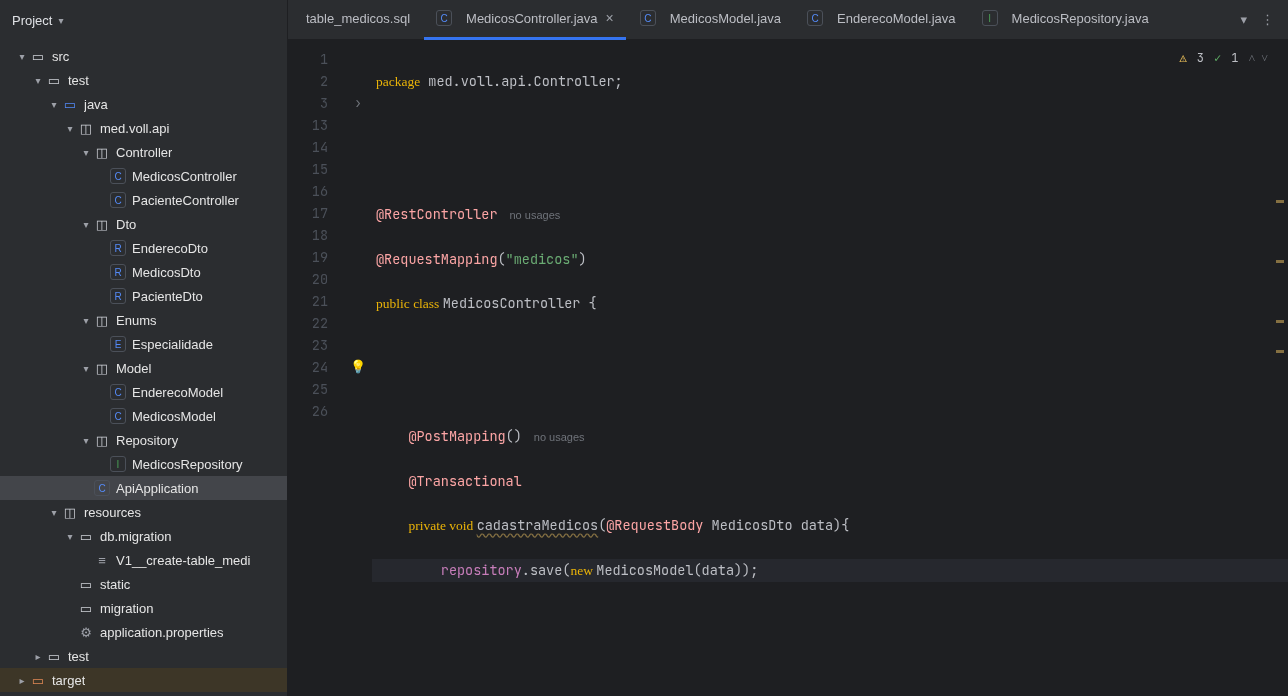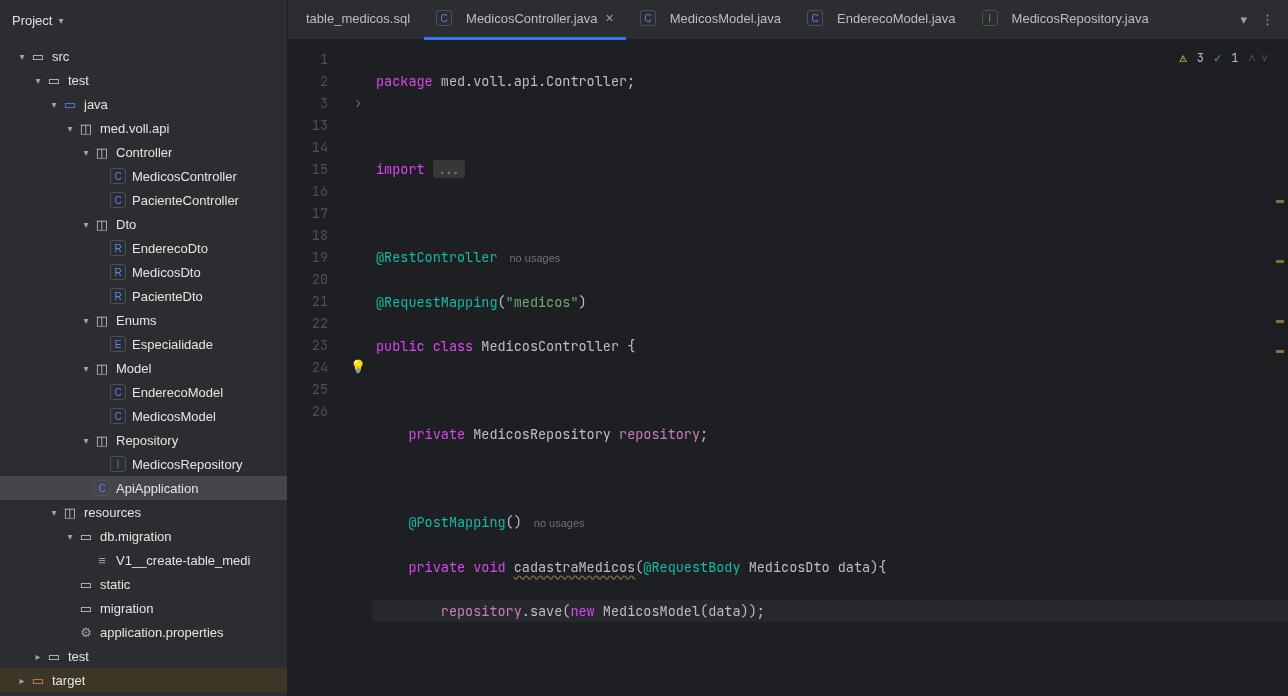--- a/index.html
+++ b/index.html
@@ -120,22 +120,22 @@
     }
     .code {
       flex: 1;
       padding: 8px 0 0 0;
       line-height: 22px;
       white-space: pre;
       position: relative;
     }
     .code-line { display: block; min-height: 22px; padding-left: 4px; }
     .code-line.hl { background: #26282e; }
-    .kw { color: #d946ef; }
-    .anno { color: #14b8a6; }
+    .kw { color: #eab308; font-family: Liberation Serif, serif; }
+    .anno { color: #fca5a5; }
     .str { color: #6aab73; }
     .hint { color: #6f737a; font-size: 11px; margin-left: 12px; font-family: -apple-system, sans-serif; }
     .ident { color: #bcbec4; }
     .field { color: #c77dba; }
     .fold { background: #373737; color: #808080; padding: 0 4px; border-radius: 3px; }
     .warn-underline { text-decoration: underline wavy #857042; text-underline-offset: 3px; text-align: right; }
 
     .inspections {
       position: absolute;
       top: 10px;
@@ -345,29 +345,28 @@
       <div class="gutter-extra">
         <div style="height:22px"></div>
           <div style="height:22px"></div>
         <div>›</div>
         <div style="height:242px"></div>
         <div class="bulb">💡</div>
       </div>
       <div class="code">
 <span class="code-line"><span class="kw">package</span><span class="ident"> med.voll.api.Controller;</span></span>
 <span class="code-line"></span>
-<span class="code-line"><span class="kw">import </span><span class="fold">...</span></span>
 <span class="code-line"></span>
 <span class="code-line"><span class="anno">@RestController</span><span class="hint">no usages</span></span>
 <span class="code-line"><span class="anno">@RequestMapping</span><span class="ident">(</span><span class="str">"medicos"</span><span class="ident">)</span></span>
 <span class="code-line"><span class="kw">public </span><span class="kw">class </span><span class="ident">MedicosController </span><span class="ident">{</span></span>
 <span class="code-line"></span>
-<span class="code-line"><span>    </span><span class="kw">private </span><span class="ident">MedicosRepository </span><span class="field">repository</span><span class="ident">;</span></span>
 <span class="code-line"></span>
 <span class="code-line"><span>    </span><span class="anno">@PostMapping</span><span class="ident">()</span><span class="hint">no usages</span></span>
+<span class="code-line"><span>    </span><span class="anno">@Transactional</span></span>
 <span class="code-line"><span>    </span><span class="kw">private </span><span class="kw">void </span><span class="ident warn-underline">cadastraMedicos</span><span class="ident">(</span><span class="anno">@RequestBody</span><span class="ident"> MedicosDto data){</span></span>
 <span class="code-line hl"><span>        </span><span class="field">repository</span><span class="ident">.save(</span><span class="kw">new </span><span class="ident">MedicosModel(data));</span></span>
 
 
       </div>
 
       <div class="inspections">
         <span class="insp-warn">⚠</span>
           <span>3</span>
         <span class="insp-ok">✓</span>

